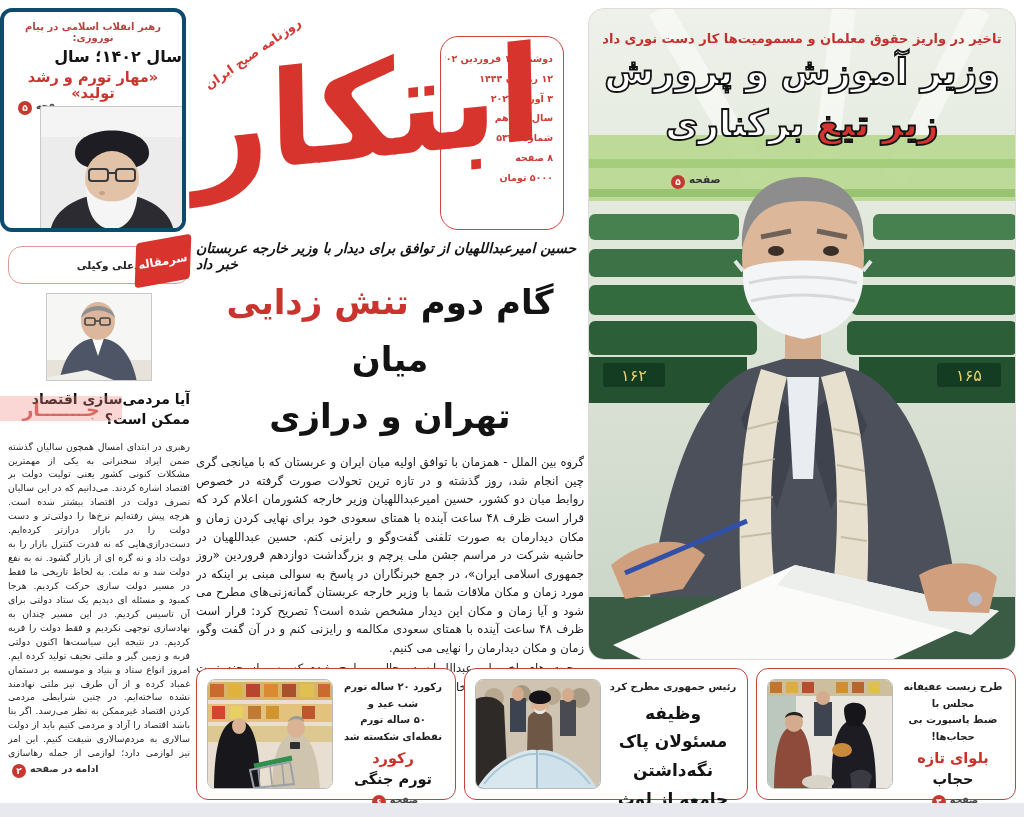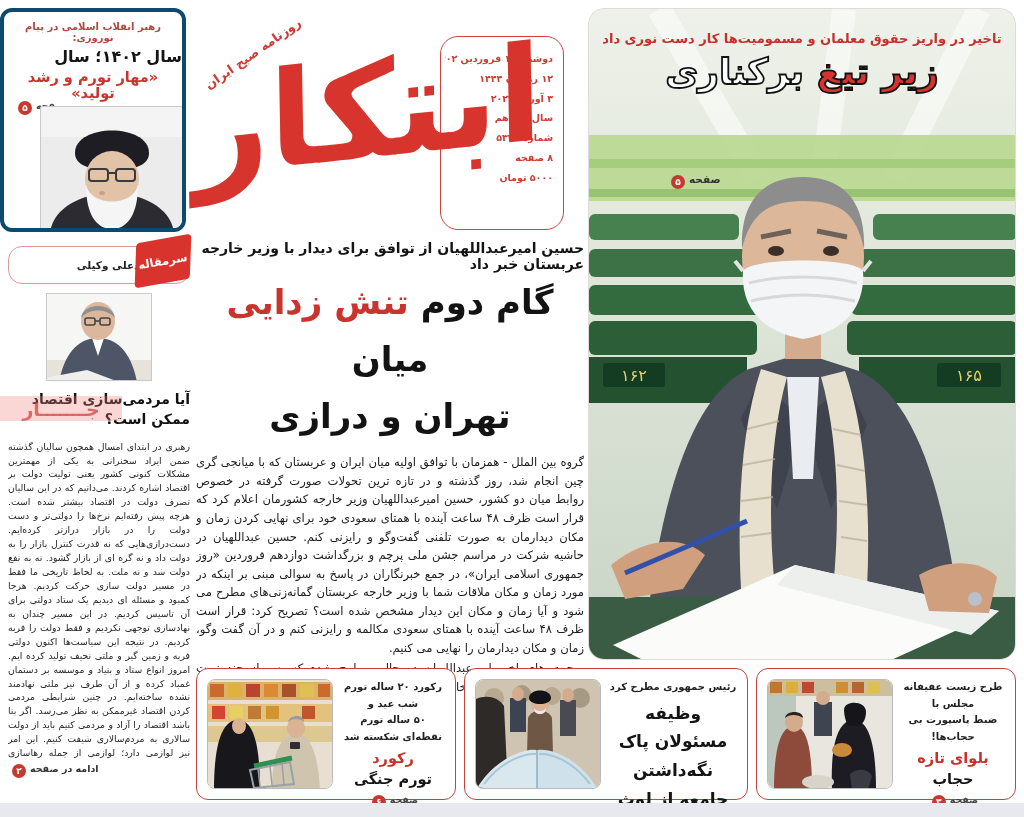--- a/index.html
+++ b/index.html
@@ -32,21 +32,21 @@
   .lead-box svg { position:absolute; left:0; top:0; }
   .lead-overlay { position:absolute; left:0; top:0; width:100%; text-align:center; z-index:5; }
   .lead-kicker { margin-top:22px; font-size:13px; font-weight:bold; color:#c4302b; }
   .lead-h1, .lead-h2 { font-weight:900; font-size:36px; line-height:1.45; letter-spacing:-0.5px; }
   .ow { color:#ffffff; -webkit-text-stroke:1.8px #121212; }
   .or { color:#d5332f; -webkit-text-stroke:1.8px #121212; }
   .lead-page { position:absolute; left:78px; top:164px; direction:rtl; font-size:10.5px; font-weight:bold; color:#333; z-index:6; }
 
   
   .main-col { position:absolute; left:196px; top:240px; width:388px; height:424px; direction:rtl; }
-  .main-kicker { text-align:right; font-size:14px; font-weight:800; color:#141414; }
+  .main-kicker { text-align:left; font-size:14px; font-weight:800; color:#141414;font-style:italic; }
   .main-h { text-align:center; font-weight:900; font-size:34px; line-height:1.68; color:#131313; letter-spacing:-0.5px; margin-top:2px; }
   .main-h .red { color:#c9352e; }
   .main-body { margin-top:8px; height:240px; overflow:hidden; font-size:11.6px; line-height:1.6;
     text-align:justify; color:#1c1c1c; }
   .main-body p + p { margin-top:2px; }
   .more-row { margin-top:6px; text-align:left; direction:rtl; font-size:10.5px; font-weight:bold; color:#333; }
 
   .pnum { display:inline-block; width:14px; height:14px; border-radius:50%; background:#c43a30; color:#fff;
     font-size:9px; line-height:14px; text-align:center; font-weight:bold; vertical-align:-2px; margin:0 4px; -webkit-text-stroke:0; }
 
@@ -177,20 +177,21 @@
       <rect x="0" y="588" width="428" height="64" fill="#3a5c44"></rect>
       <path d="M24 636 L206 556 L410 602 L300 652 L56 652 Z" fill="#fbfbf9"></path>
       <path d="M206 556 L410 602 L382 626 L188 576 Z" fill="#edefed"></path>
       <path d="M22 556 C56 528 94 526 116 546 L94 580 L36 590 Z" fill="#cf9f7e"></path>
       <path d="M36 564 L158 512" stroke="#3350a8" stroke-width="5"></path>
       <path d="M330 566 C360 548 394 552 408 568 L400 604 L340 602 Z" fill="#cf9f7e"></path>
       <circle cx="386" cy="590" r="7" fill="#b9c0cc"></circle>
     </svg>
     <div class="lead-overlay">
       <div class="lead-kicker">تاخیر در واریز حقوق معلمان و مسمومیت‌ها کار دست نوری داد</div>
+      <div class="lead-h1 ow">وزیر آموزش و پرورش</div>
       <div class="lead-h2">
         <span class="or">زیر تیغ</span>
         <span class="ow">برکناری</span>
       </div>
     </div>
     <div class="lead-page">
       <span>صفحه</span><span class="pnum">۵</span>
     </div>
   </div>
 

